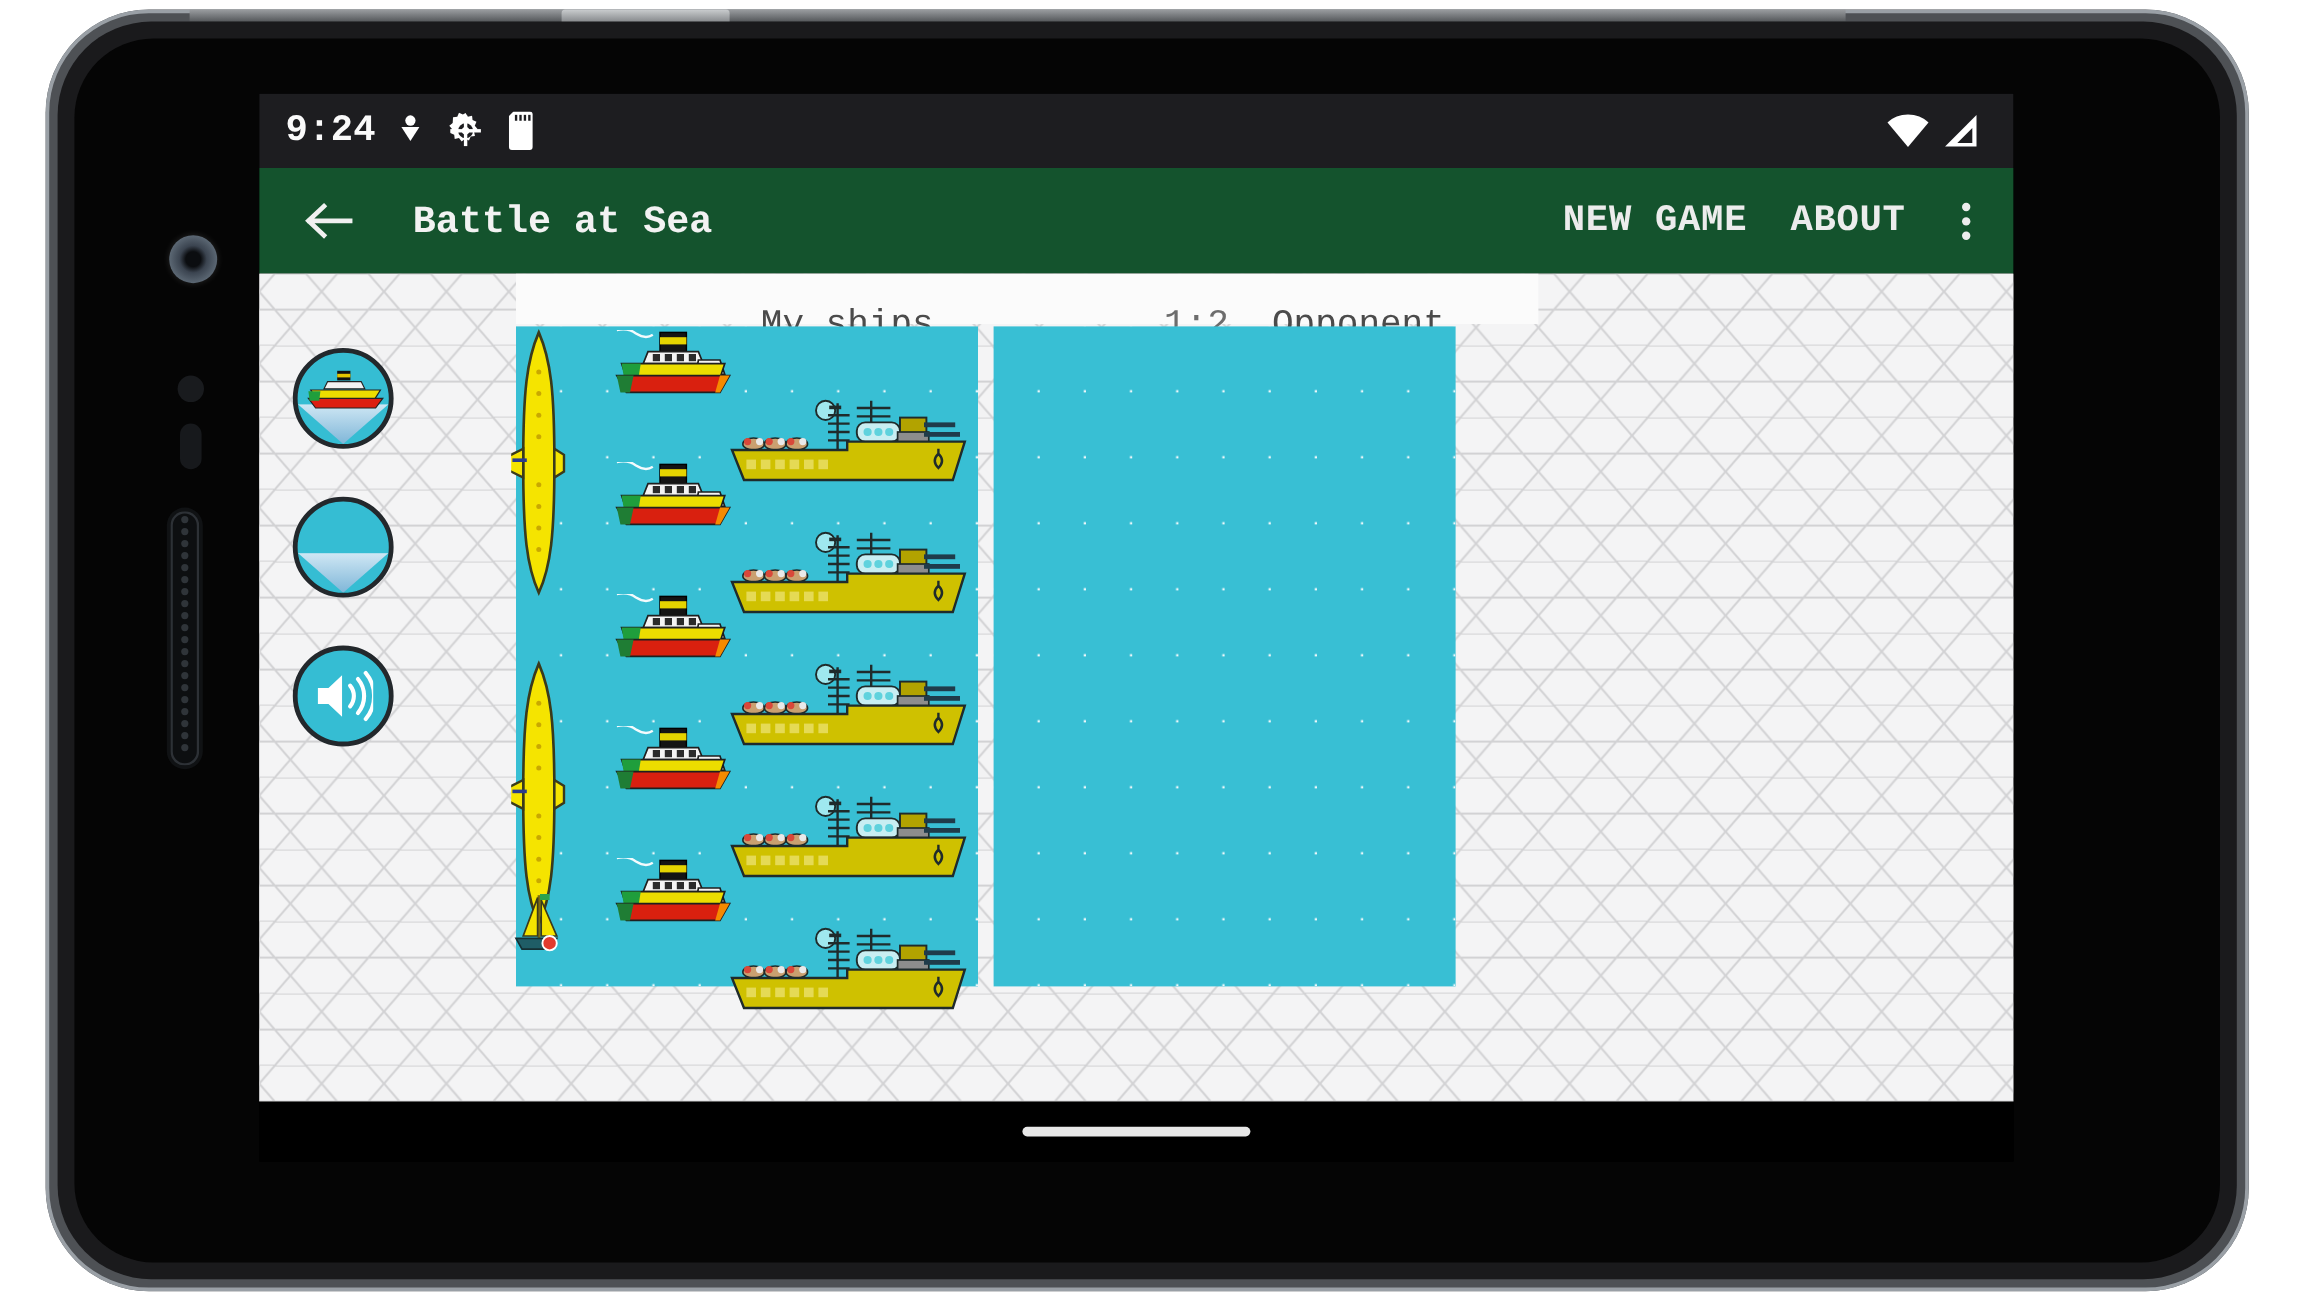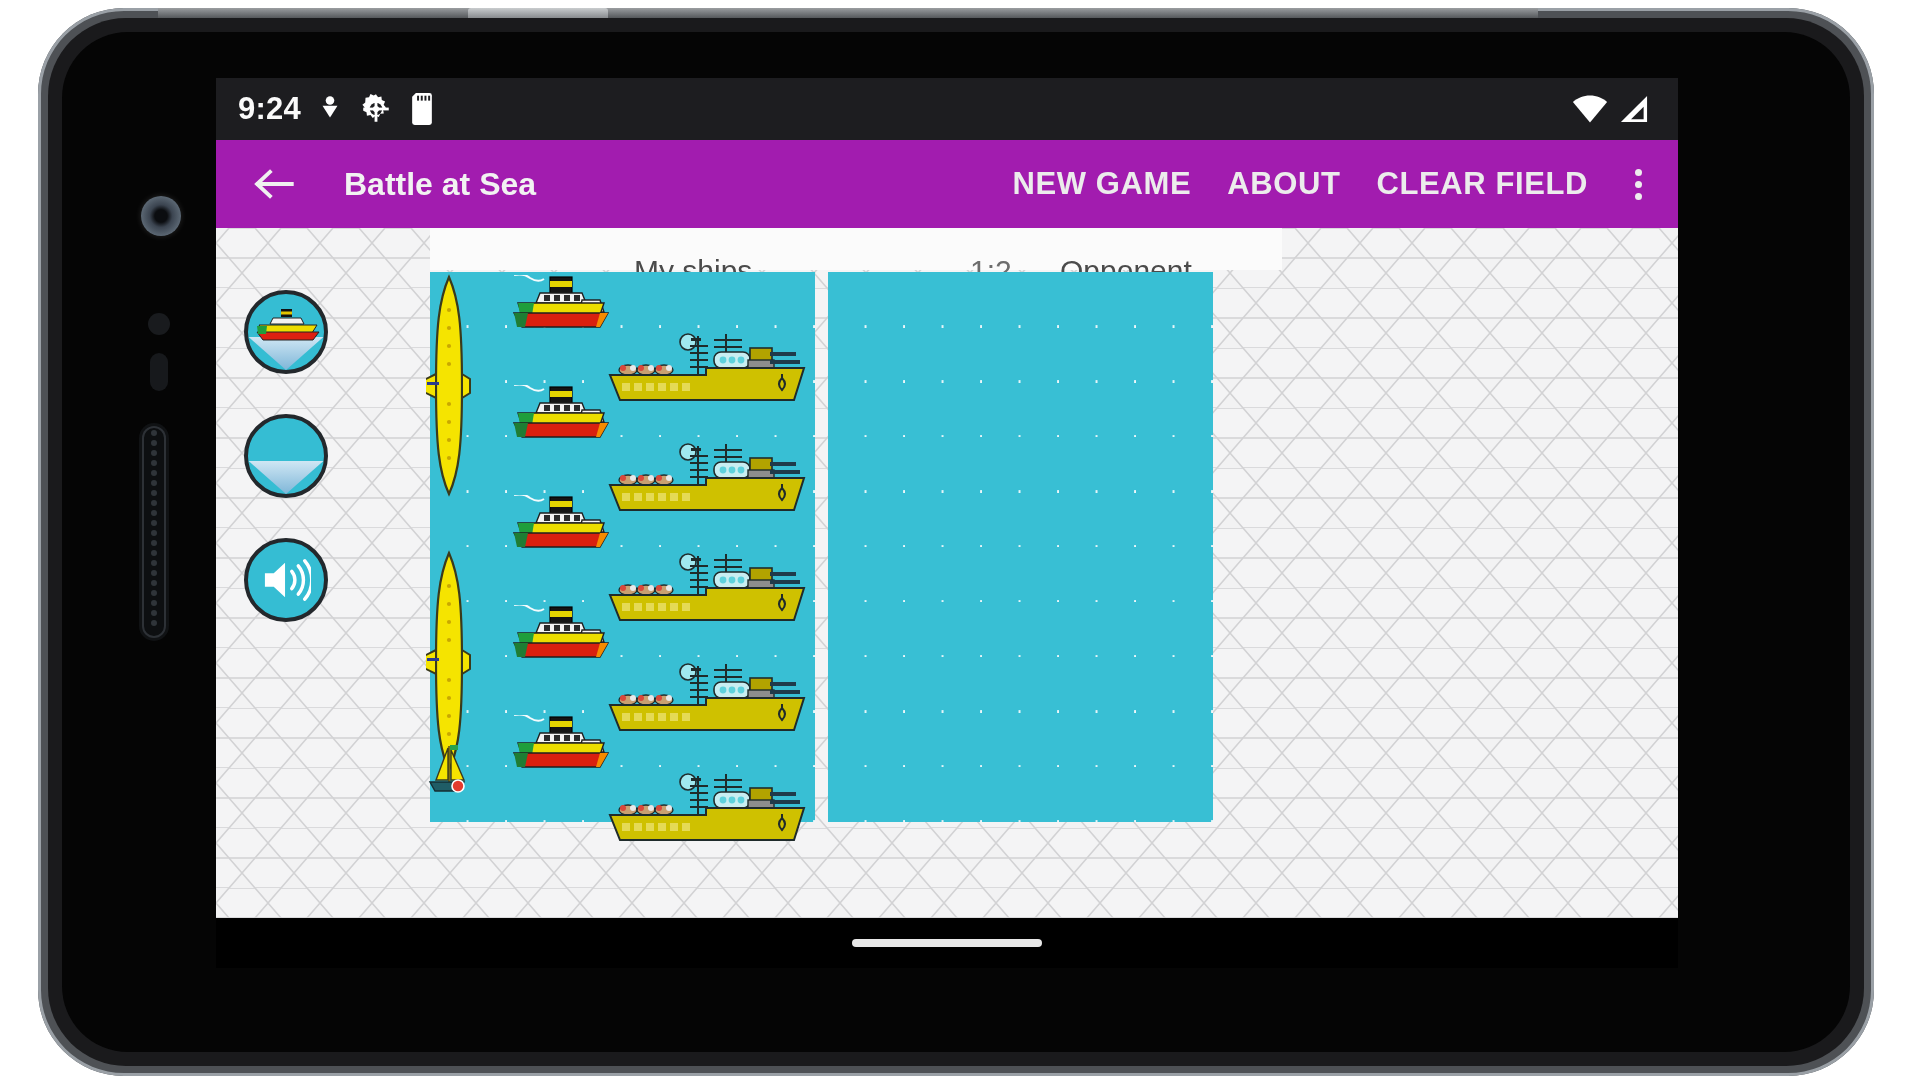--- a/index.html
+++ b/index.html
@@ -78,20 +78,21 @@
     background: #2f3439; border-radius: 50%;
   }
 
   
   .screen {
     position: absolute;
     left: 216px; top: 78px;
     width: 1462px; height: 890px;
     background: #000;
     overflow: hidden;
+    font-family: Liberation Mono, monospace;
   }
 
   
   .statusbar {
     position: relative;
     height: 62px;
     background: #1d1d20;
     display: flex; align-items: center;
     padding: 0 28px 0 22px;
   }
@@ -100,21 +101,21 @@
     color: #fafafa; font-size: 31px; font-weight: bold;
     letter-spacing: .2px;
   }
   .sb-right { margin-left: auto; display: flex; align-items: center; gap: 10px; }
   .ico { display: inline-flex; align-items: center; justify-content: center; }
 
   
   .appbar {
     position: relative;
     height: 88px;
-    background: #a21caf;
+    background: #14532d;
     display: flex; align-items: center;
     padding: 0 14px 0 30px;
   }
   .back-btn { width: 56px; height: 56px; display: flex; align-items: center; justify-content: center; }
   .app-title {
     color: #f2f2f2; font-size: 32px; font-weight: bold;
     margin-left: 42px; white-space: nowrap;
   }
   .actions { margin-left: auto; display: flex; align-items: center; }
   .action-btn {
@@ -283,21 +284,20 @@
       <div class="back-btn">
         <svg width="42" height="34" viewBox="0 0 26 20">
           <path fill="none" stroke="#f0f0f0" stroke-width="2.4" stroke-linecap="square" d="M24 10 H3 M10.5 2.5 L2.5 10 L10.5 17.5"></path>
         </svg>
       </div>
       <div class="app-title">Battle at Sea</div>
 
       <div class="actions">
         <div class="action-btn">NEW GAME</div>
         <div class="action-btn">ABOUT</div>
-        <div class="action-btn">CLEAR FIELD</div>
         <div class="overflow">
           <i></i>
             <i></i>
             <i></i>
         </div>
       </div>
     </div>
 
     <div class="content">
 

